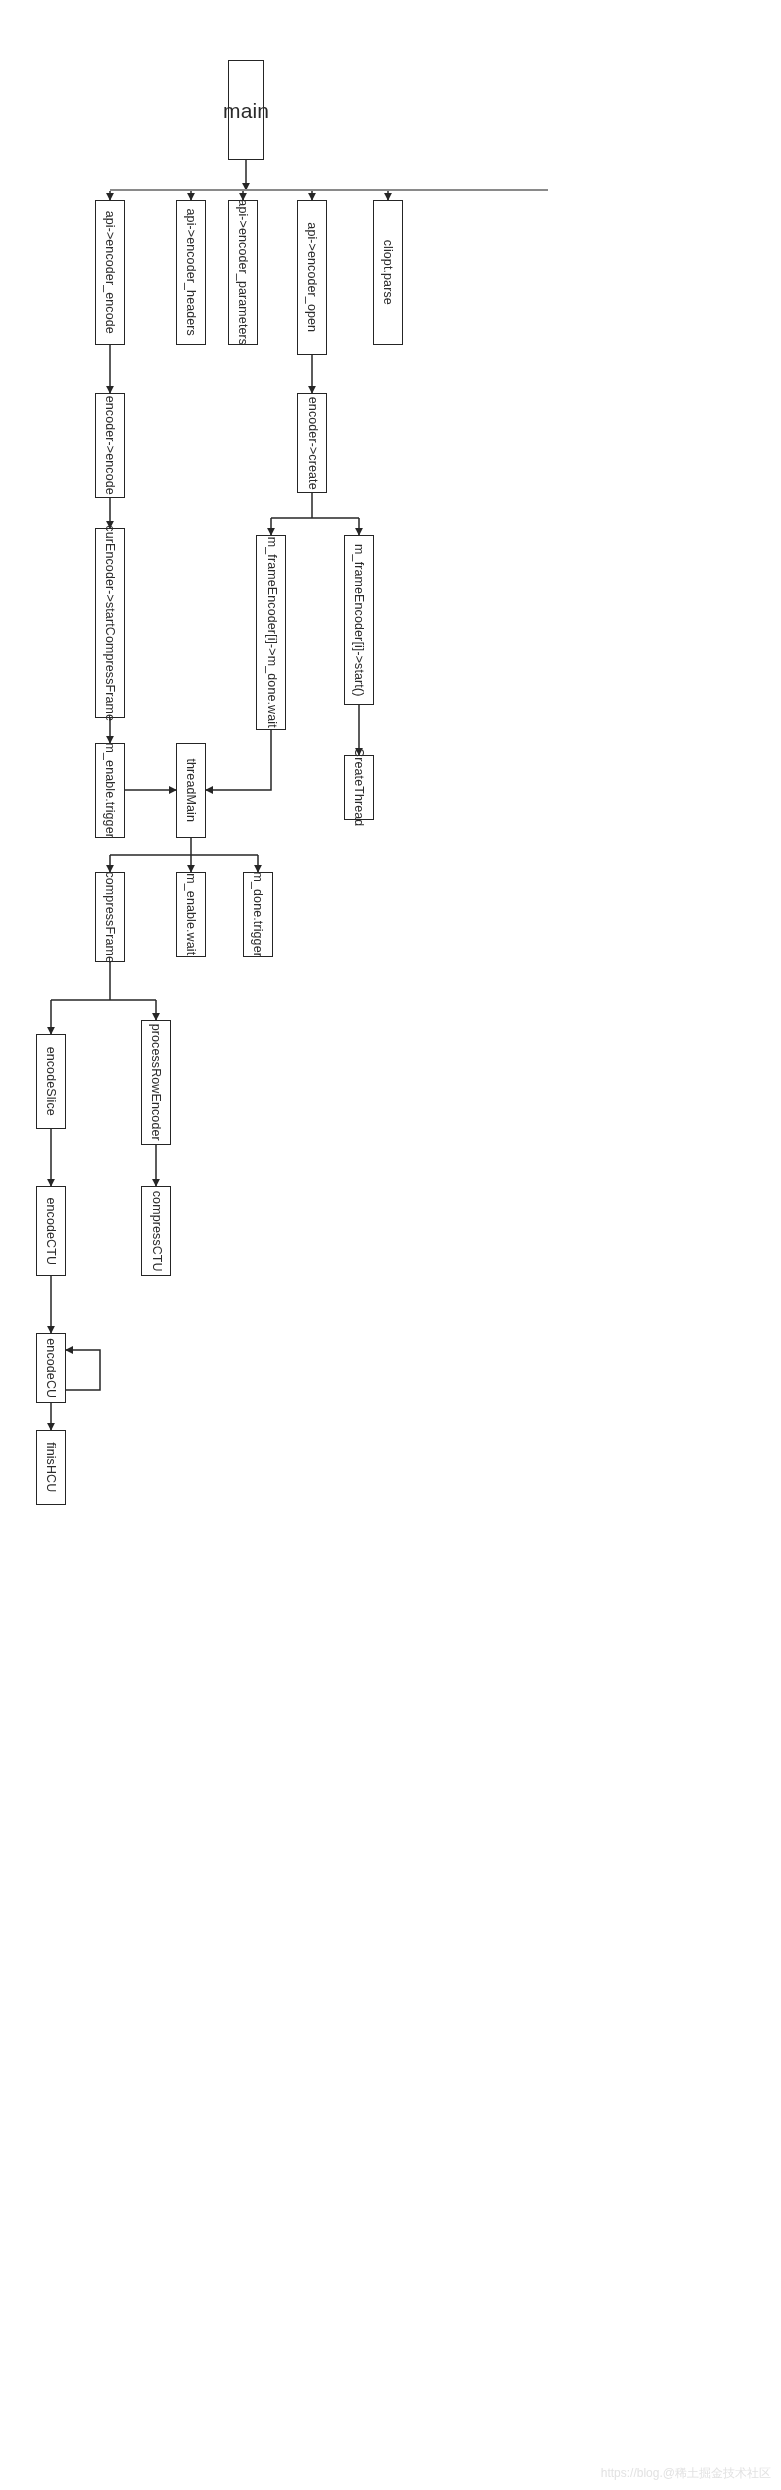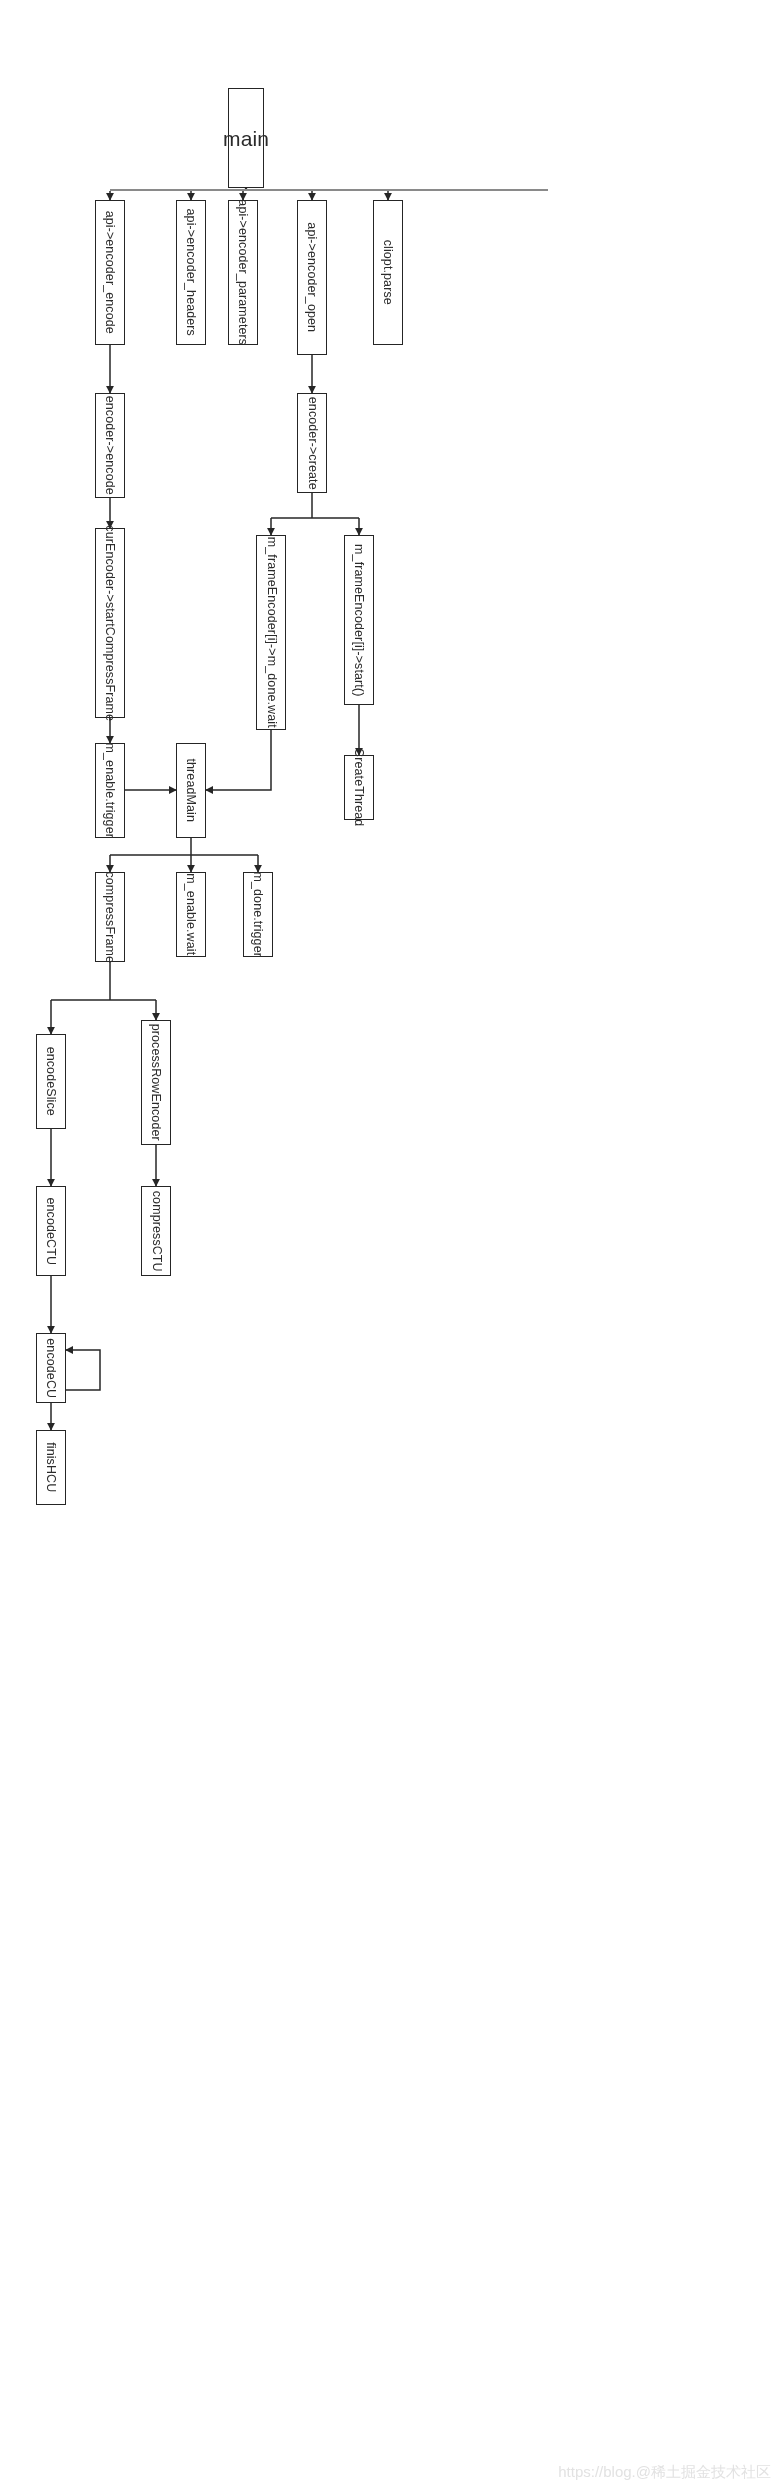--- a/index.html
+++ b/index.html
@@ -50,21 +50,21 @@
   }
   .node.big .lbl {
     font-size: 21px;
     transform: none;
   }
   .watermark {
     position: absolute;
     right: 10px;
     bottom: 8px;
     font-family: "Liberation Sans", sans-serif;
-    font-size: 15px;
+    font-size: 12px;
     color: #e2e2e2;
     white-space: nowrap;
     z-index: 2;
   }
   .wm-part {
     color: #e2e2e2;
   }
 </style>
 </head>
 <body>
@@ -139,21 +139,21 @@
       <path d="M 191 838 L 191 855"></path>
 
       <path d="M 51 1000 L 156 1000"></path>
       <path d="M 110 962 L 110 1000"></path>
 
       <path d="M 271 518 L 359 518"></path>
       <path d="M 312 493 L 312 518"></path>
     </g>
   </svg>
 
-  <div class="node big" style="left:228px; top:60px; width:36px; height:100px;margin-top:28px;">
+  <div class="node big" style="left:228px; top:60px; width:36px; height:100px;">
     <span class="lbl">main</span>
   </div>
 
   <div class="node" style="left:95px; top:200px; width:30px; height:145px;">
     <span class="lbl">api-&gt;encoder_encode</span>
   </div>
 
   <div class="node" style="left:176px; top:200px; width:30px; height:145px;">
     <span class="lbl">api-&gt;encoder_headers</span>
   </div>

